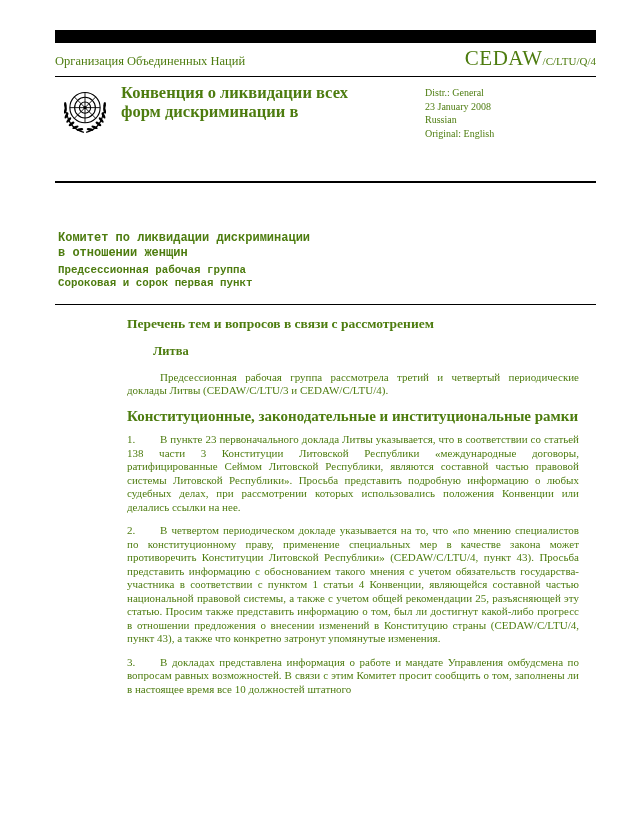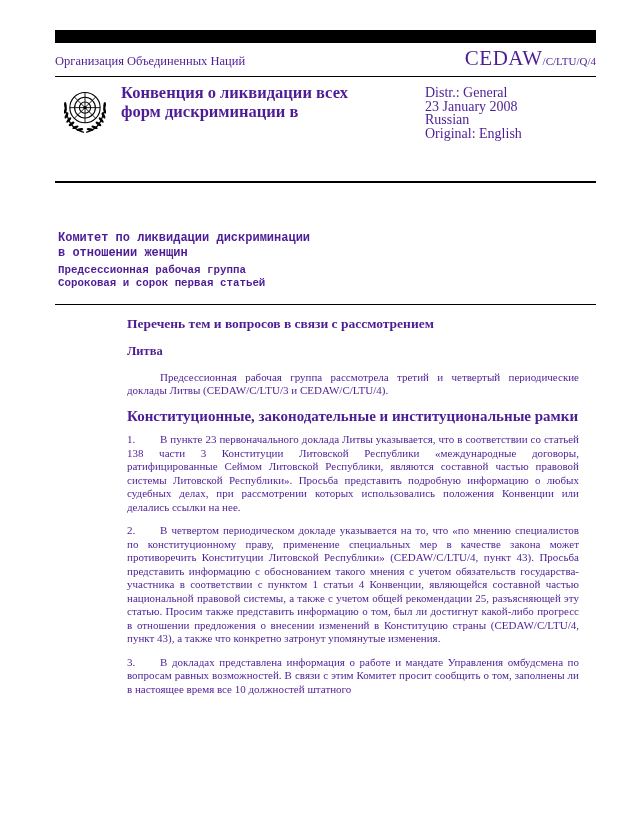--- a/index.html
+++ b/index.html
@@ -1,21 +1,21 @@
 <!DOCTYPE html>
 <html><head>
 <meta charset="utf-8">
 <style>
   * { margin:0; padding:0; box-sizing:border-box; }
   html,body { background:#ffffff; }
   .page {
     position:relative;
     width:640px; height:712px;
     background:#ffffff;
-    color:#4c1d95;
+    color:#4d7c0f;
     font-family:"Liberation Serif", serif;
     overflow:hidden;
     margin:0 auto;
   }
   .topbar {
     position:absolute; left:55px; top:30px;
     width:541px; height:13px; background:#000;
   }
   .header-row {
     position:absolute; left:55px; top:46px; width:541px;
@@ -31,21 +31,21 @@
   .un-emblem {
     position:absolute; left:57px; top:83px;
     width:56px; height:56px;
   }
   .masthead-title {
     position:absolute; left:121px; top:83px; width:300px;
     font-size:16.5px; font-weight:bold; line-height:19px;
   }
   .distr-block {
     position:absolute; left:425px; top:86px;
-    font-size:14px; line-height:13.5px;
+    font-size:10px; line-height:13.5px;
   }
   .thick-rule {
     position:absolute; left:55px; top:181px;
     width:541px; height:2px; background:#000;
   }
   .committee {
     position:absolute; left:58px; top:231px;
     font-size:12px; line-height:14.5px;font-family:Liberation Mono, monospace;
   }
   .committee .bold { font-weight:bold; }
@@ -54,21 +54,21 @@
   .committee .dates { font-size:10.8px; line-height:13.2px; font-weight:normal; }
   .thin-rule {
     position:absolute; left:55px; top:304px;
     width:541px; height:1px; background:#000;
   }
   .body-col {
     position:absolute; left:127px; top:316px; width:452px;
     font-size:11px; line-height:13.5px;
   }
   .body-title { font-size:13.5px; font-weight:bold; line-height:16px; }
-  .country { font-weight:bold; font-size:12.5px; margin-top:13px; }
+  .country { font-weight:bold; font-size:12.5px; margin-top:13px;margin-left:26px; }
   .intro { margin-top:12px; text-align:justify; text-indent:33px; }
   .section-heading { margin-top:12px; font-weight:bold; font-size:15px; }
   .para { margin-top:10px; text-align:justify; }
   .pnum { display:inline-block; width:33px; }
   .footer-box {
     position:absolute; left:55px; top:762px;
     border:1px solid #000;
     padding:3px 10px 8px 6px;
     font-size:9.5px;
     white-space:pre;
@@ -134,21 +134,21 @@
     <div>Russian</div>
     <div>Original: English</div>
   </div>
 
   <div class="thick-rule"></div>
 
   <div class="committee">
     <div class="bold">Комитет по ликвидации дискриминации</div>
     <div class="bold">в отношении женщин</div>
     <div class="sub sub-first">Предсессионная рабочая группа</div>
-    <div class="sub">Сороковая и сорок первая статьей</div>
+    <div class="sub">Сороковая и сорок первая пункт</div>
   </div>
 
   <div class="thin-rule"></div>
 
   <div class="body-col">
     <div class="body-title">
       <div>Перечень тем и вопросов в связи с рассмотрением</div>
     </div>
 
     <div class="country">Литва</div>

